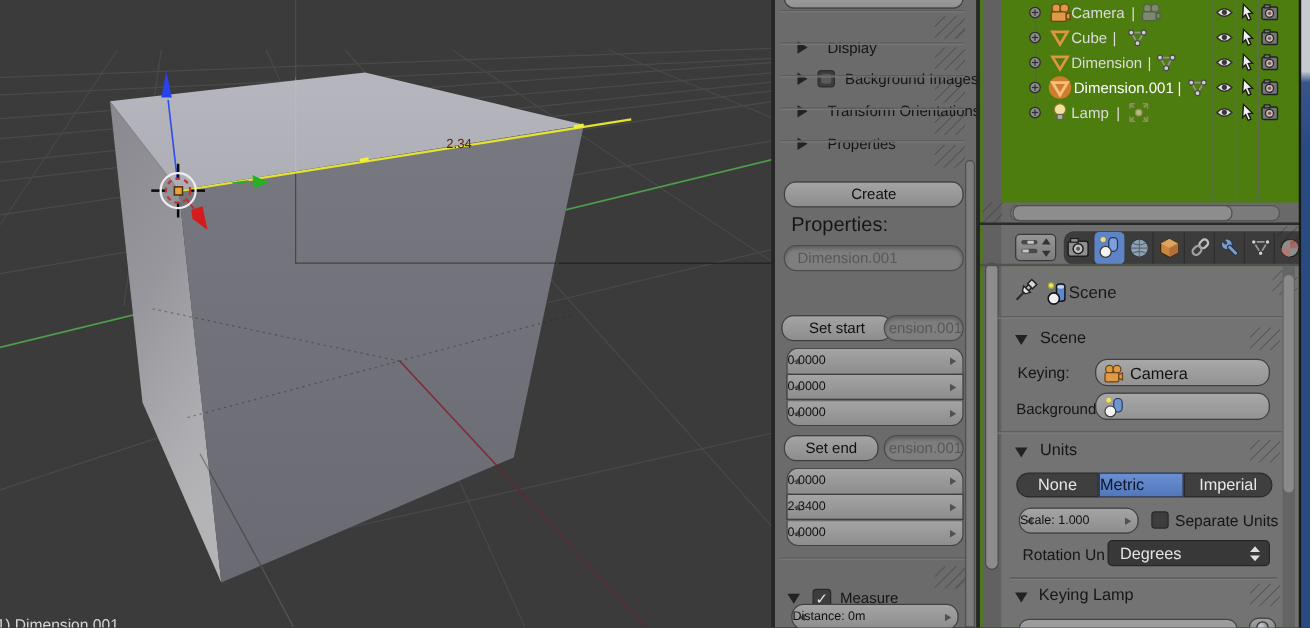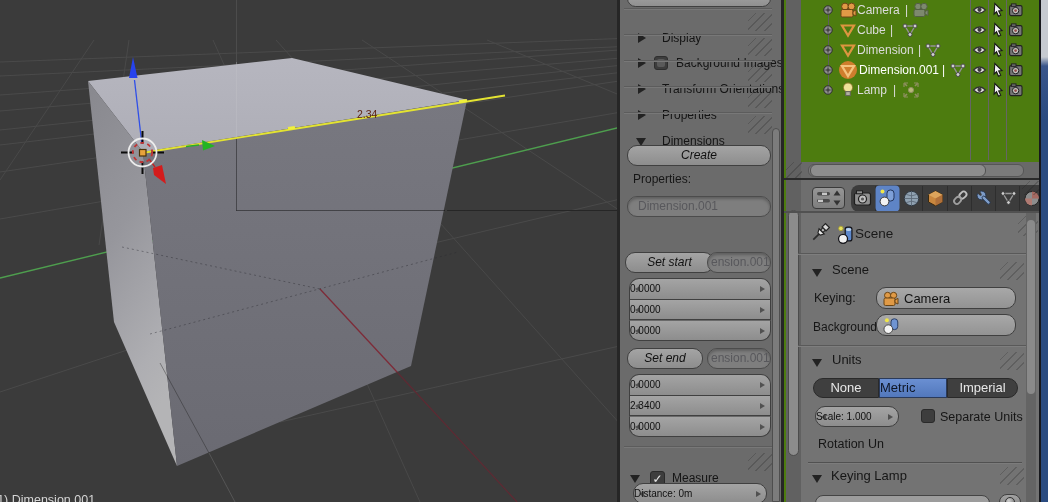--- a/index.html
+++ b/index.html
@@ -12,21 +12,21 @@
 .phead { position:absolute; left:0; width:160px; height:26px; color:#151515;
   font-size:12px; line-height:26px; white-space:nowrap;margin-top:16px; }
 .phead .tri { position:absolute; left:18px; top:8px; width:0; height:0; }
 .tri-r { border-left:8px solid #222; border-top:5px solid transparent; border-bottom:5px solid transparent; }
 .tri-d { border-top:8px solid #222; border-left:5px solid transparent; border-right:5px solid transparent; }
 .phead .lbl { position:absolute; left:42px; top:0; }
 .sepline { position:absolute; left:4px; width:148px; height:2px;
   border-top:1px solid #5c5c5c; border-bottom:1px solid #787878; }
 .btn { position:absolute; background:linear-gradient(#a4a4a4,#8d8d8d);
   border:1px solid #404040; border-radius:10px; color:#101010; font-size:12px;
-  text-align:center;font-style:italic; }
+  text-align:center; }
 .sunken { position:absolute; background:#7e7e7e;
   border:1px solid #4c4c4c; border-radius:10px; color:#58585c; font-size:12px;
   box-shadow:inset 0 2px 3px rgba(0,0,0,0.25); }
 .numfield { position:absolute; left:9px; width:142px; height:21px;
   background:linear-gradient(#a4a4a4,#8d8d8d); border:1px solid #404040;
   color:#101010; font-size:10px; text-align:left; line-height:19px; }
 .numfield .la, .numfield .ra { position:absolute; top:7px; width:0; height:0; opacity:0.6; }
 .la { left:5px; border-right:5px solid #222; border-top:3px solid transparent; border-bottom:3px solid transparent; }
 .ra { right:5px; border-left:5px solid #222; border-top:3px solid transparent; border-bottom:3px solid transparent; }
 .hatch { position:absolute; width:24px; height:18px;
@@ -157,28 +157,24 @@
         <span class="lbl">Transform Orientations</span>
       </div>
     <div class="hatch" style="left:128px;top:64px"></div>
     <div class="sepline" style="top:86px"></div>
     <div class="phead" style="top:86px">
         <span class="tri tri-r"></span>
         <span class="lbl">Properties</span>
       </div>
     <div class="hatch" style="left:128px;top:90px"></div>
     <div class="sepline" style="top:112px"></div>
-    <div class="phead" style="top:112px">
-        <span class="tri tri-d" style="left:16px;top:10px"></span>
-        <span class="lbl">Dimensions</span>
-      </div>
     <div class="hatch" style="left:128px;top:116px"></div>
 
     <div class="btn" style="left:7px;top:145px;width:144px;height:21px;line-height:19px">Create</div>
-    <div class="abs" style="left:13px;top:172px;font-size:12px;color:#161616">Properties:</div>
+    <div class="abs" style="left:13px;top:172px;font-size:16px;color:#161616">Properties:</div>
     <div class="sunken" style="left:7px;top:196px;width:144px;height:21px;line-height:19px;padding-left:10px">Dimension.001</div>
     <div class="btn" style="left:5px;top:252px;width:89px;height:21px;line-height:19px">Set start</div>
     <div class="sunken" style="left:87px;top:252px;width:64px;height:21px;line-height:19px;padding-left:3px">ension.001</div>
     <div class="numfield" style="top:278px;border-radius:10px 10px 0 0;border-bottom:none"><span class="la"></span>0.0000<span class="ra"></span></div>
     <div class="numfield" style="top:299px;border-radius:0"><span class="la"></span>0.0000<span class="ra"></span></div>
     <div class="numfield" style="top:320px;border-radius:0 0 10px 10px;border-top-color:#6a6a6a"><span class="la"></span>0.0000<span class="ra"></span></div>
     <div class="btn" style="left:7px;top:348px;width:76px;height:21px;line-height:19px">Set end</div>
     <div class="sunken" style="left:87px;top:348px;width:64px;height:21px;line-height:19px;padding-left:3px">ension.001</div>
     <div class="numfield" style="top:374px;border-radius:10px 10px 0 0;border-bottom:none"><span class="la"></span>0.0000<span class="ra"></span></div>
     <div class="numfield" style="top:395px;border-radius:0"><span class="la"></span>2.3400<span class="ra"></span></div>
@@ -440,24 +436,30 @@
     <div class="abs" style="left:14px;top:345px;width:234px;height:2px;border-top:1px solid #595959;border-bottom:1px solid #7e7e7e"></div>
 
     <div class="abs" style="left:28px;top:353px"><span class="tri tri-d" style="position:static;display:inline-block"></span></div>
     <div class="abs" style="left:48px;top:352px;font-size:13px;color:#161616">Units</div>
     <div class="hatch" style="left:216px;top:352px"></div>
     <div class="abs" style="left:29px;top:378px;width:205px;height:20px">
       <div class="abs" style="left:0;width:66px;height:20px;background:#3f3f3f;border:1px solid #2a2a2a;border-radius:10px 0 0 10px;color:#e8e8e8;font-size:13px;text-align:center;line-height:18px">None</div>
       <div class="abs" style="left:66px;width:68px;height:20px;background:linear-gradient(#6a8fd2,#5278bc);border:1px solid #2a3a5a;color:#0e1626;font-size:13px;text-align:left;line-height:18px">Metric</div>
       <div class="abs" style="left:134px;width:71px;height:20px;background:#3f3f3f;border:1px solid #2a2a2a;border-radius:0 10px 10px 0;color:#e8e8e8;font-size:13px;text-align:center;line-height:18px">Imperial</div>
     </div>
-    <div class="numfield" style="left:31px;top:406px;width:84px;height:21px;border-radius:10px"><span class="la"></span>Scale: 1.000<span class="ra"></span></div>
+    <div class="numfield" style="left:31px;top:406px;width:96px;height:21px;border-radius:10px"><span class="la"></span>Scale: 1.000<span class="ra"></span></div>
     <div class="chk" style="left:137px;top:409px"></div>
     <div class="abs" style="left:156px;top:410px;font-size:12.5px;color:#161616">Separate Units</div>
     <div class="abs" style="left:34px;top:437px;font-size:12.5px;color:#161616">Rotation Un</div>
+    <div class="abs" style="left:102px;top:432px;width:130px;height:21px;background:#383838;border:1px solid #252525;border-radius:4px;color:#e4e4e4;font-size:13px;line-height:19px;padding-left:9px">Degrees
+      <svg style="position:absolute;right:5px;top:3px" width="12" height="14" viewBox="0 0 12 14">
+        <polygon points="6,1 2,5.6 10,5.6" fill="#e0e0e0"></polygon>
+        <polygon points="6,13 2,8.4 10,8.4" fill="#e0e0e0"></polygon>
+      </svg>
+    </div>
     <div class="abs" style="left:24px;top:462px;width:214px;height:2px;border-top:1px solid #515151;border-bottom:1px solid #7c7c7c"></div>
 
     <div class="abs" style="left:28px;top:469px"><span class="tri tri-d" style="position:static;display:inline-block"></span></div>
     <div class="abs" style="left:47px;top:468px;font-size:13px;color:#161616">Keying Lamp</div>
     <div class="hatch" style="left:216px;top:467px"></div>
     <div class="abs" style="left:31px;top:495px;width:175px;height:10px;background:#9c9c9c;border:1px solid #444;border-radius:8px 8px 0 0"></div>
     <div class="abs" style="left:215px;top:494px;width:22px;height:10px;background:linear-gradient(#a2a2a2,#8e8e8e);border:1px solid #404040;border-radius:8px 8px 0 0">
       <span class="abs" style="left:5px;top:2px;width:10px;height:10px;background:radial-gradient(circle at 35% 35%, #cfcfcf, #6f6f6f);border-radius:50%;border:1px solid #333"></span>
     </div>
 

